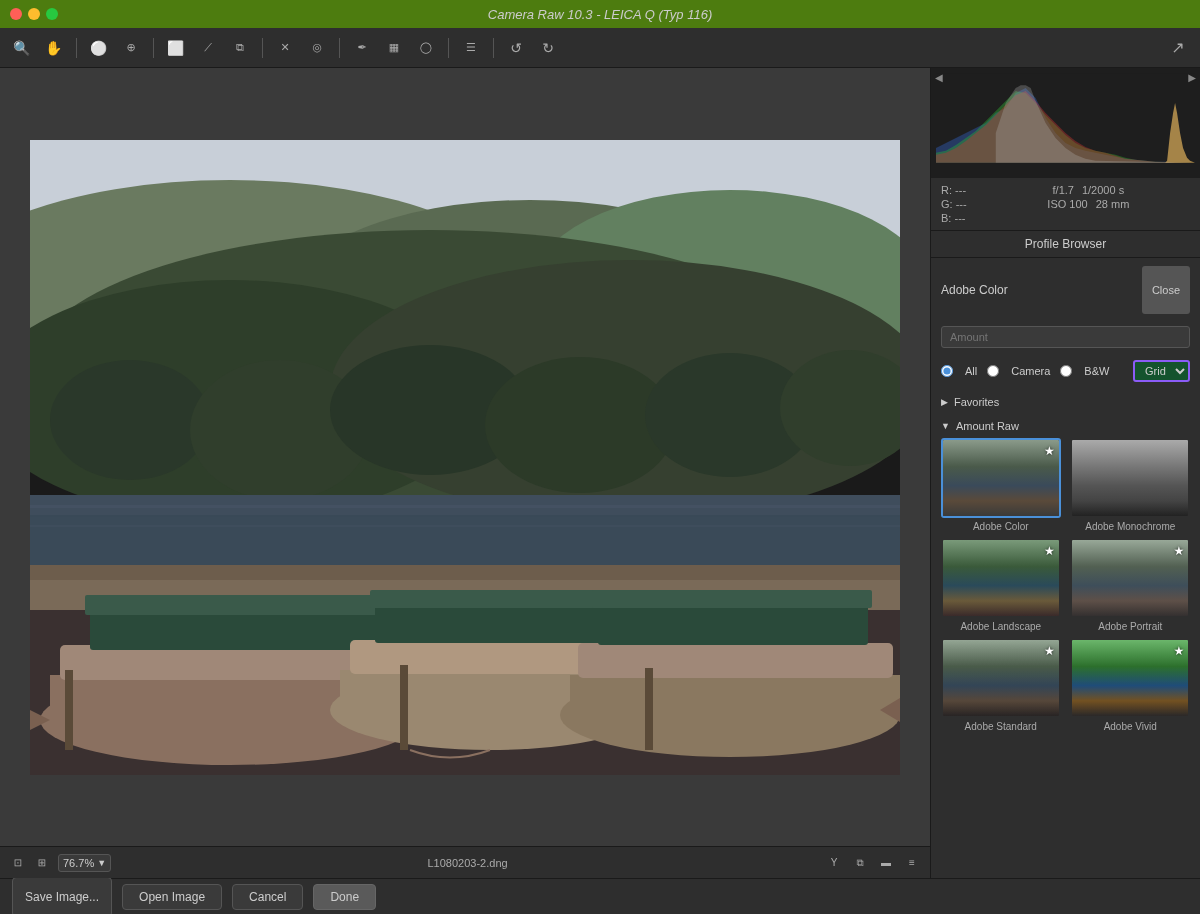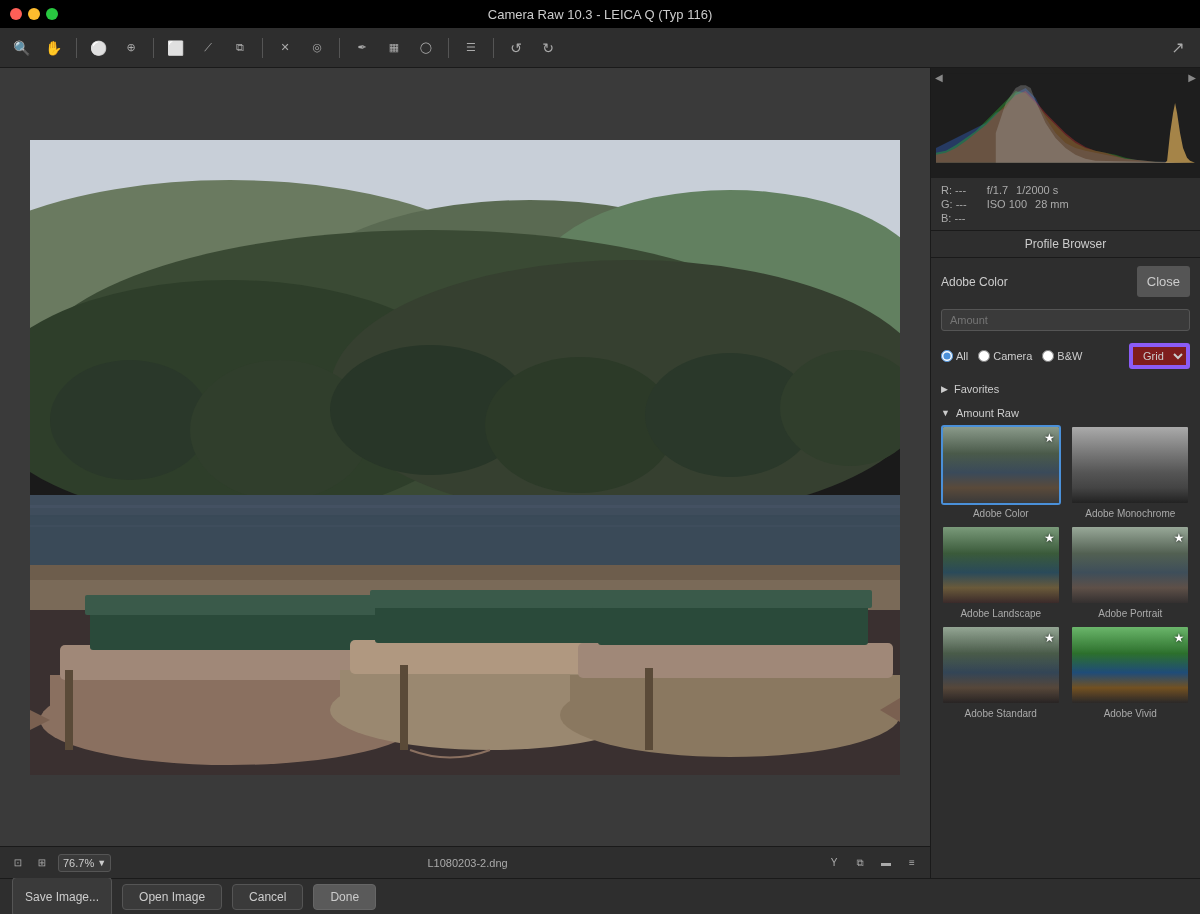--- a/index.html
+++ b/index.html
@@ -10,27 +10,28 @@
       color: #ccc;
       width: 1200px;
       height: 914px;
       overflow: hidden;
       display: flex;
       flex-direction: column;
     }
 
     
     .titlebar {
-      background: #000000;
+      background: #4d7c0f;
       height: 28px;
       display: flex;
       align-items: center;
       justify-content: center;
       position: relative;
       flex-shrink: 0;
+      font-style: italic;
     }
     .titlebar-title {
       font-size: 13px;
       color: #ccc;
     }
     .window-controls {
       position: absolute;
       left: 10px;
       display: flex;
       gap: 6px;
@@ -183,21 +184,21 @@
     .camera-info {
       padding: 6px 10px;
       display: flex;
       gap: 20px;
       font-size: 11px;
       color: #aaa;
       flex-shrink: 0;
       background: #2e2e2e;
     }
     .rgb-values { display: flex; flex-direction: column; gap: 2px; }
-    .exposure-values { flex: 1; display: flex; flex-direction: column; gap: 2px; }
+    .exposure-values { flex: 1; display: flex; flex-direction: column; align-items: center; gap: 2px; }
     .exp-row { display: flex; gap: 8px; }
 
     
     .profile-browser-header {
       display: flex;
       align-items: center;
       justify-content: center;
       padding: 6px 10px;
       background: #2e2e2e;
       border-top: 1px solid #1a1a1a;
@@ -216,23 +217,23 @@
       flex-shrink: 0;
     }
     .adobe-color-label {
       font-size: 12px;
       color: #ccc;
     }
     .close-btn {
       background: #555;
       border: none;
       color: #ccc;
-      padding: 8px 10px;
+      padding: 18px 10px;
       border-radius: 3px;
-      font-size: 13px;
+      font-size: 11px;
       cursor: pointer;
     }
 
     
     .amount-row {
       padding: 4px 10px 8px;
       flex-shrink: 0;
     }
     .amount-input {
       width: 100%;
@@ -248,33 +249,33 @@
     .filter-row {
       display: flex;
       align-items: center;
       padding: 4px 10px 8px;
       gap: 10px;
       flex-shrink: 0;
     }
     .radio-group {
       display: flex;
       align-items: center;
-      gap: 3px;
+      gap: 12px;
       font-size: 11px;
       color: #ccc;
     }
     .radio-input {
       accent-color: #4a90d9;
       width: 12px;
       height: 12px;
     }
     .view-select {
       margin-left: auto;
-      background: #7f1d1d;
-      border: 4px solid #8b5cf6;
+      background: #14532d;
+      border: 2px solid #8b5cf6;
       color: #ccc;
       padding: 2px 6px;
       font-size: 11px;
       border-radius: 3px;
       cursor: pointer;
     }
 
     
     .profile-scroll {
       flex: 1;

